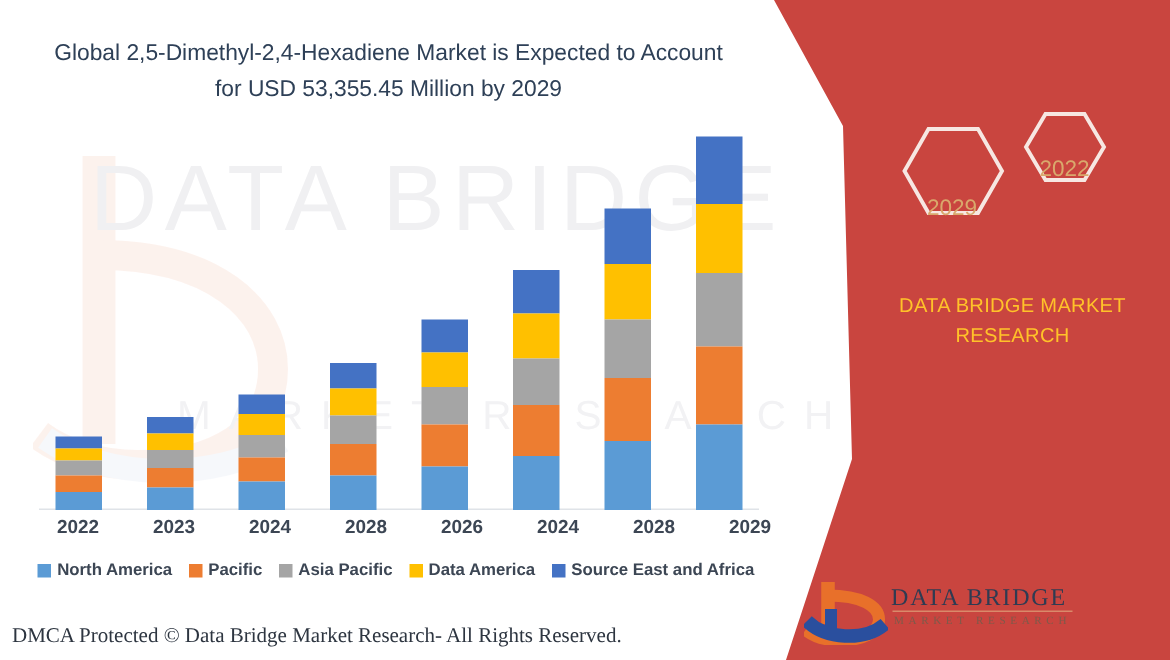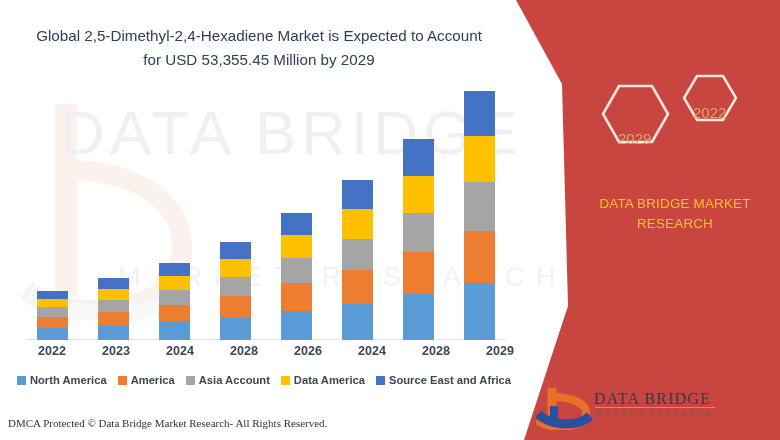--- a/index.html
+++ b/index.html
@@ -156,21 +156,21 @@
     height: 9px;
     display: block;
     flex: 0 0 auto;
   }
 
   
   .footer-left {
     position: absolute;
     left: 8px;
     top: 417px;
-    font-size: 11px;
+    font-size: 14px;
     color: #2d3540;
     font-family: "Liberation Serif", serif;
     white-space: nowrap;
   }
   .footer-source {
     position: absolute;
     left: 282px;
     top: 417px;
     font-size: 8.3px;
     color: #2d3540;
@@ -368,25 +368,25 @@
       <div class="axis-tick">2029</div>
     </div>
 
   <div class="legend" id="legend">
       <div class="legend-item">
         <span class="swatch" style="background: rgb(91, 155, 213);"></span>
         <span>North America</span>
       </div>
       <div class="legend-item">
         <span class="swatch" style="background: rgb(237, 125, 49);"></span>
-        <span>America</span>
+        <span>Pacific</span>
       </div>
       <div class="legend-item">
         <span class="swatch" style="background: rgb(165, 165, 165);"></span>
-        <span>Asia Account</span>
+        <span>Asia Pacific</span>
       </div>
       <div class="legend-item">
         <span class="swatch" style="background: rgb(255, 192, 0);"></span>
         <span>Data America</span>
       </div>
       <div class="legend-item">
         <span class="swatch" style="background: rgb(68, 114, 196);"></span>
         <span>Source East and Africa</span>
       </div>
     </div>

